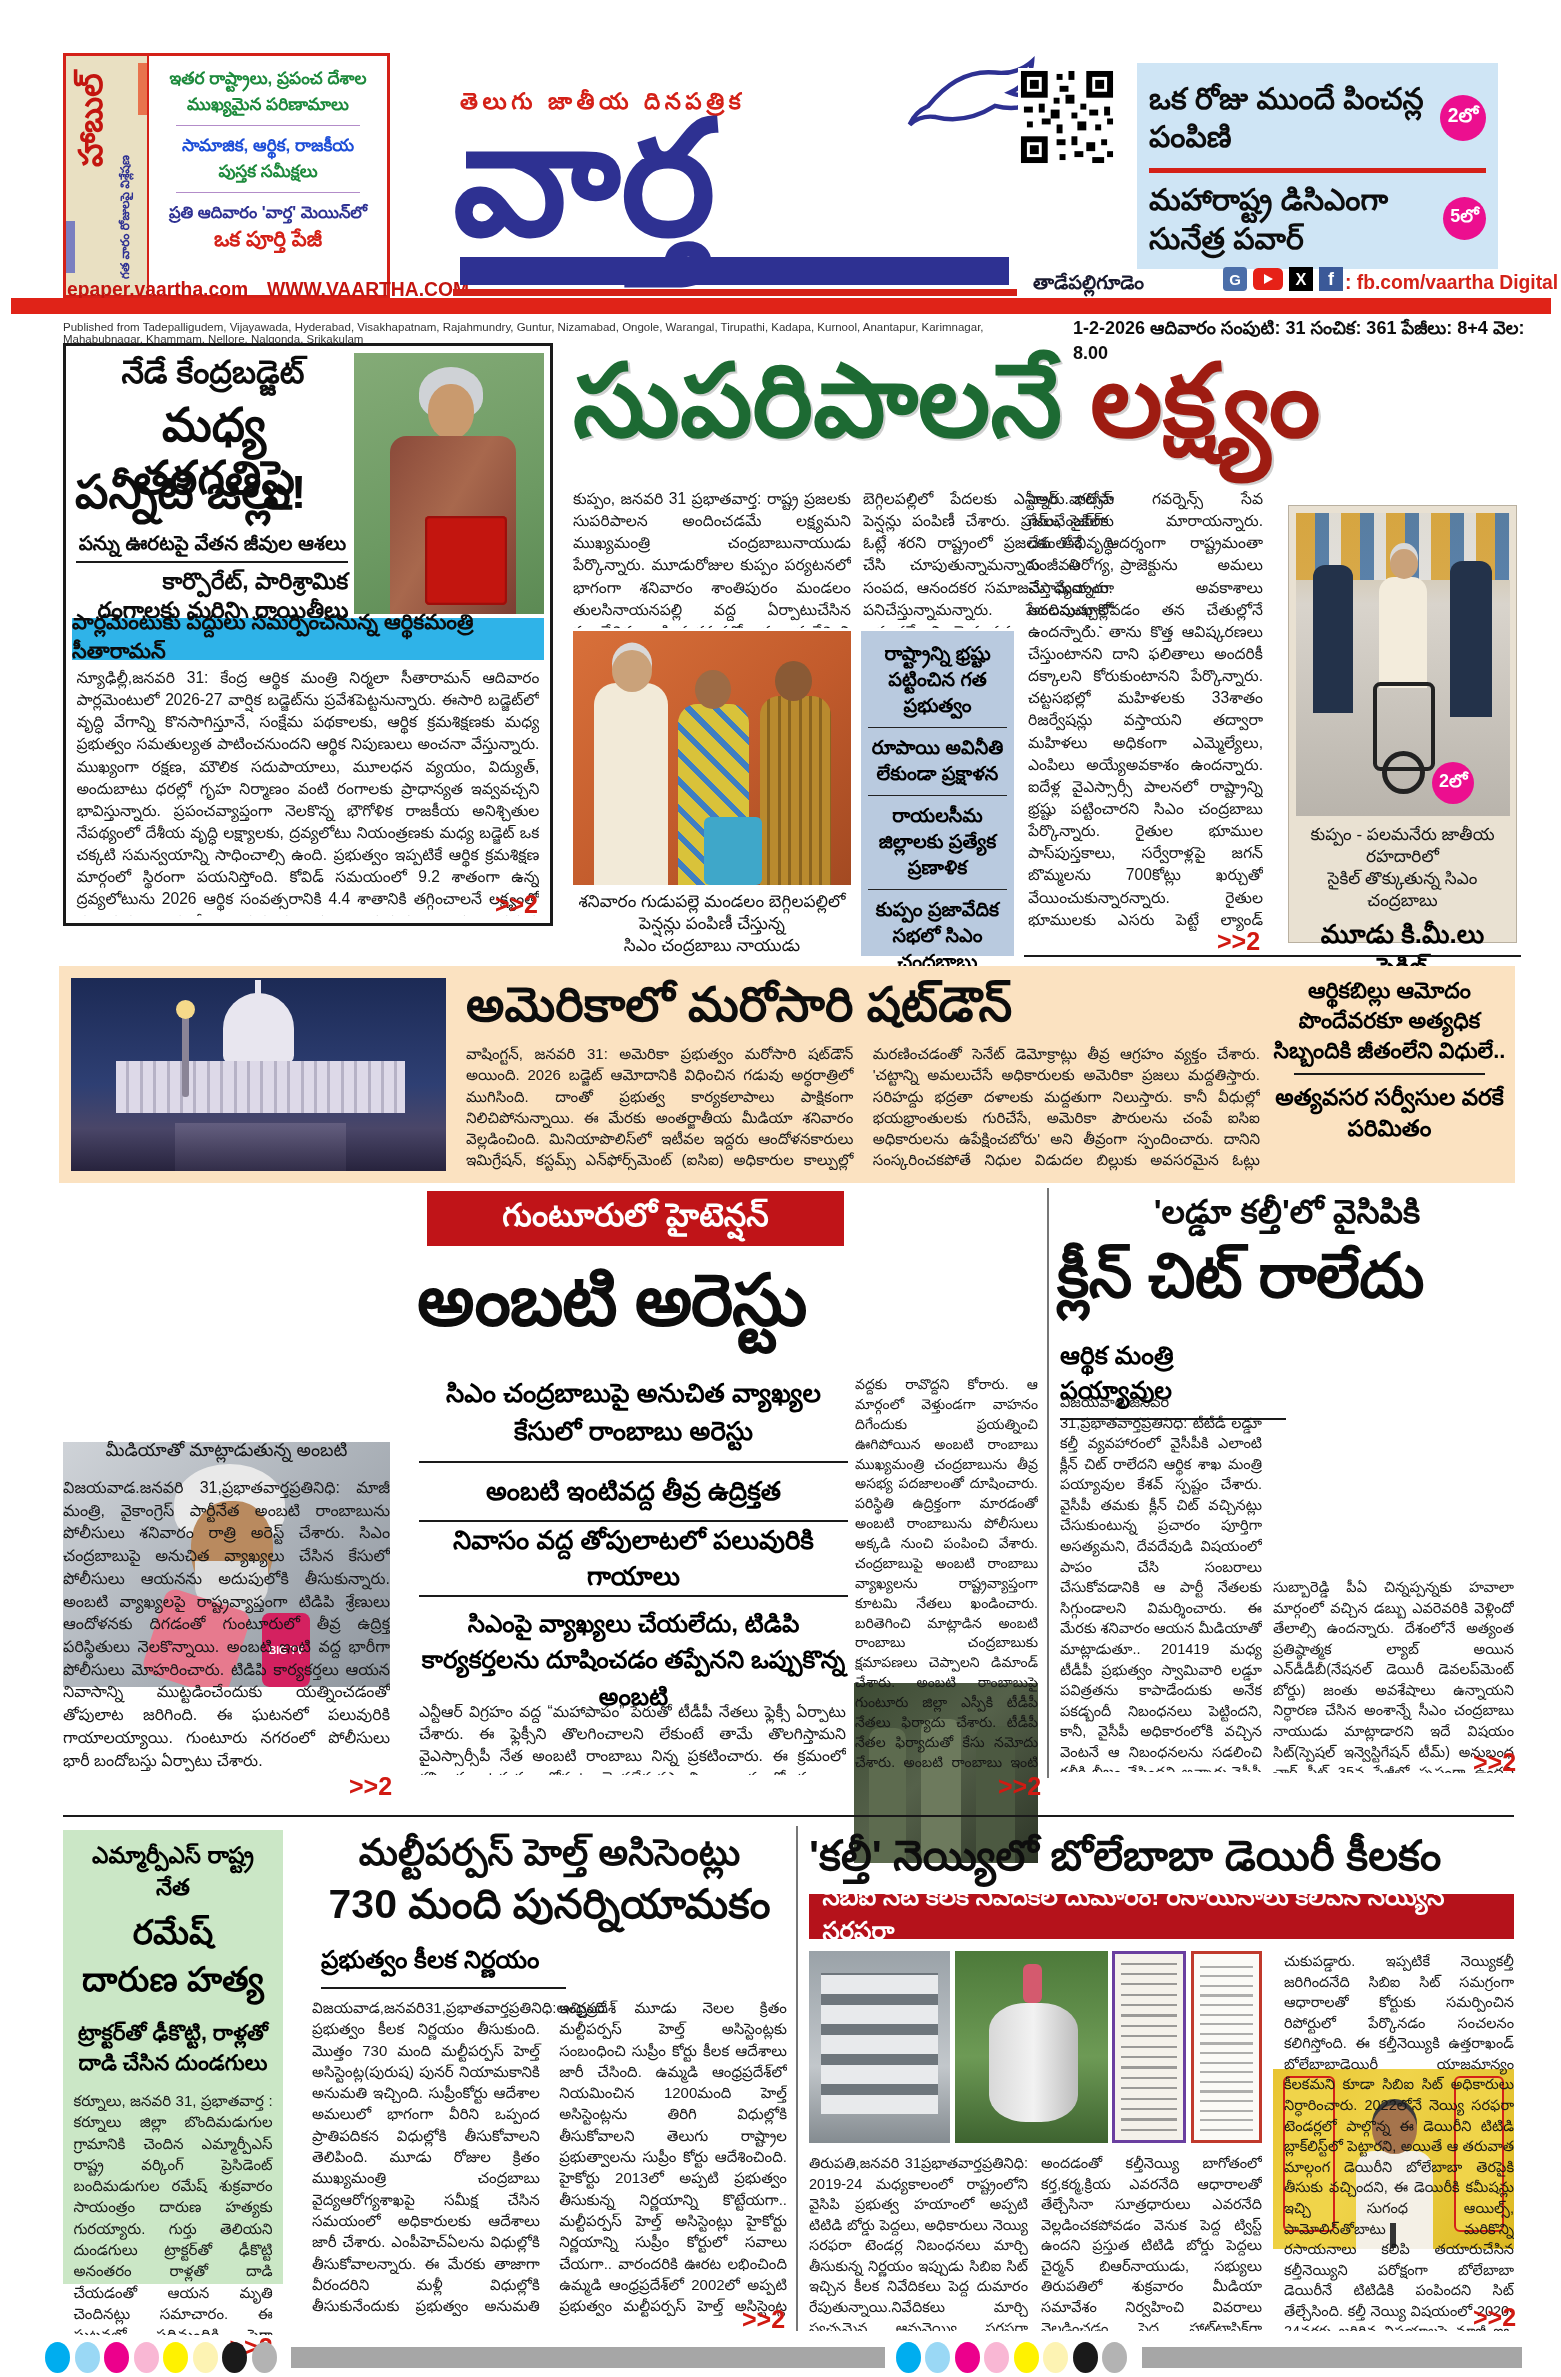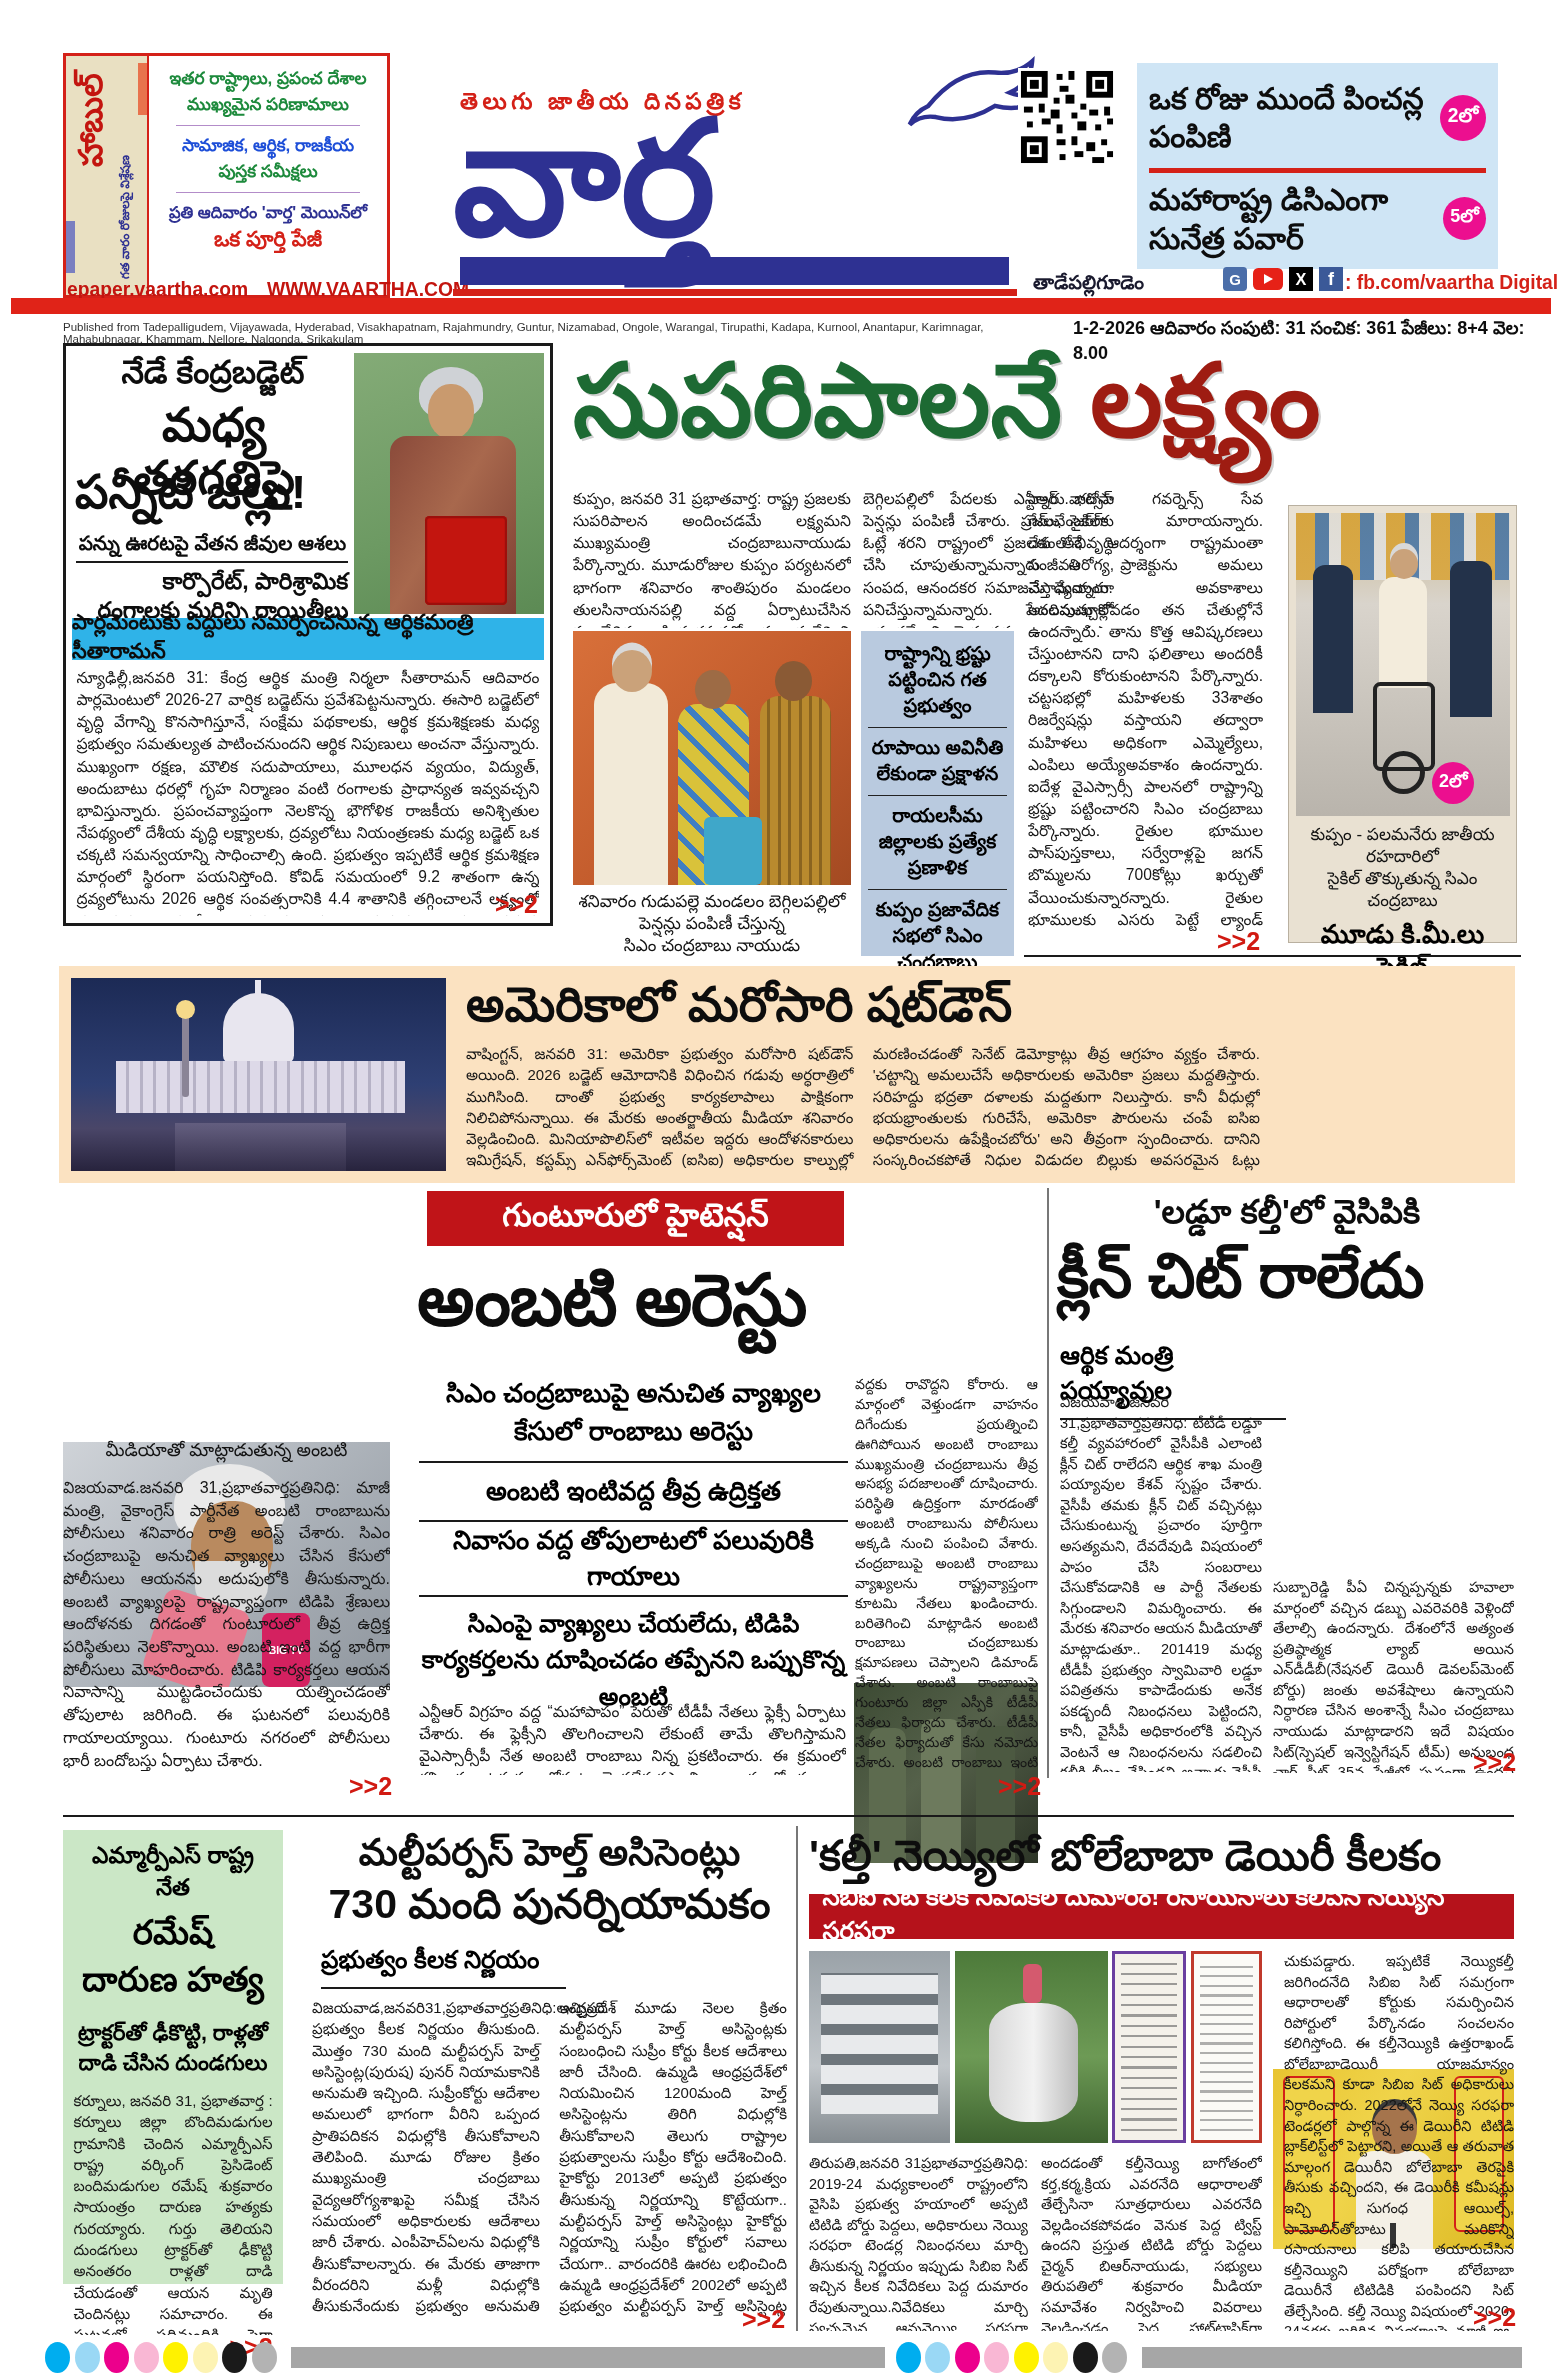--- a/index.html
+++ b/index.html
@@ -200,20 +200,25 @@
     <div class="abs photo" style="left:12px;top:12px;width:375px;height:193px;background:linear-gradient(180deg,#1c2a55 0%,#2e3f73 55%,#4a4668 78%,#27233d 100%);">
       <div class="abs" style="left:152px;top:15px;width:71px;height:71px;background:#e8e6ef;border-radius:50% 50% 12% 12%;"></div>
       <div class="abs" style="left:184px;top:1.5px;width:6px;height:22px;background:#e8e6ef;"></div>
       <div class="abs" style="left:45px;top:83px;width:289px;height:52px;background:repeating-linear-gradient(90deg,#ddd9e8 0 10.4px,#b6b2c6 10.4px 13.4px);"></div>
       <div class="abs" style="left:104px;top:145px;width:171px;height:48px;background:linear-gradient(180deg,#6e6888 0%,#37324e 100%);opacity:.7;"></div>
       <div class="abs" style="left:111px;top:30px;width:7.4px;height:89px;background:#8a8496;border-radius:3px;"></div>
       <div class="abs" style="left:105px;top:22px;width:19.3px;height:19.3px;background:#f5d98a;border-radius:50%;"></div>
     </div>
     <div class="abs boldhead" style="left:407px;top:12px;width:802px;font-size:48px;">అమెరికాలో మరోసారి షట్‌డౌన్</div>
     <div class="abs jtext" style="left:407px;top:77px;width:794px;height:131px;font-size:15px;column-count:2;column-gap:19.3px;">వాషింగ్టన్, జనవరి 31: అమెరికా ప్రభుత్వం మరోసారి షట్‌డౌన్ అయింది. 2026 బడ్జెట్ ఆమోదానికి విధించిన గడువు అర్ధరాత్రిలో ముగిసింది. దాంతో ప్రభుత్వ కార్యకలాపాలు పాక్షికంగా నిలిచిపోనున్నాయి. ఈ మేరకు అంతర్జాతీయ మీడియా శనివారం వెల్లడించింది. మినియాపొలిస్‌లో ఇటీవల ఇద్దరు ఆందోళనకారులు ఇమిగ్రేషన్, కస్టమ్స్ ఎన్‌ఫోర్స్‌మెంట్ (ఐసిఐ) అధికారుల కాల్పుల్లో మరణించడంతో సెనేట్ డెమోక్రాట్లు తీవ్ర ఆగ్రహం వ్యక్తం చేశారు. 'చట్టాన్ని అమలుచేసే అధికారులకు అమెరికా ప్రజలు మద్దతిస్తారు. సరిహద్దు భద్రతా దళాలకు మద్దతుగా నిలుస్తారు. కానీ వీధుల్లో భయభ్రాంతులకు గురిచేసే, అమెరికా పౌరులను చంపే ఐసిఐ అధికారులను ఉపేక్షించబోరు' అని తీవ్రంగా స్పందించారు. దానిని సంస్కరించకపోతే నిధుల విడుదల బిల్లుకు అవసరమైన ఓట్లు వేయబోమంటూ వారు హెచ్చరించారు. దీంతో హోంలాండ్ భద్రత, ఇతర విభాగాలకు నిధులు నిలిచిపోనున్నాయి. అయితే ఇది పాక్షికమేనని వచ్చే వారం నిధుల బిల్లుపై మరోసారి చర్చలు జరగనున్నాయని చట్టసభ సభ్యులు పేర్కొన్నారు. గతేదాది అక్టోబరు 1న కూడా అమెరికా ప్రభుత్వం షట్‌డౌన్ అయింది. ఆ దేశ చరిత్రలో సుదీర్ఘకాలం (43 రోజులు) పాటు కొనసాగింది. అమెరికాలో షట్‌డౌన్ మొదలైతే ఎంతకాలం కొనసాగుతుందో చెప్పలేం. 1981 నుంచి యుఎస్ ప్రభుత్వం 16 సార్లు మూతపడింది. 2018-19 మధ్య దాదాపు 35 రోజుల పాటు మూతపడగా.. నాడు ట్రంప్ అధ్యక్షుడిగా ఉన్నారు.</div>
+    <div class="abs centered" style="left:1213px;top:10.4px;width:235px;height:196px;">
+      <div style="font-weight:bold;font-size:22px;line-height:1.35;">ఆర్థికబిల్లు ఆమోదం పొందేవరకూ అత్యధిక సిబ్బందికి జీతంలేని విధులే..</div>
+      <div style="border-top:2.2px solid #1a1a1a;margin:7.4px 22px;"></div>
+      <div style="font-weight:bold;font-size:23px;line-height:1.35;">అత్యవసర సర్వీసుల వరకే పరిమితం</div>
+    </div>
   </div>
 
   <div class="abs photo" style="left:63px;top:1188px;width:327px;height:245px;background:linear-gradient(135deg,#cfd3d8 0%,#aeb4bb 50%,#8f969e 100%);">
     <div class="abs" style="left:111px;top:22px;width:111px;height:82px;background:#e9e9e9;border-radius:50% 50% 40% 40%;"></div>
     <div class="abs" style="left:128px;top:59px;width:82px;height:96px;background:#b98a5f;border-radius:46%;"></div>
     <div class="abs" style="left:132px;top:119px;width:73px;height:52px;background:#dcdcdc;border-radius:0 0 50% 50%;"></div>
     <div class="abs" style="left:89px;top:156px;width:89px;height:89px;background:#e77a8e;transform:rotate(18deg);border-radius:12px;"></div>
     <div class="abs" style="left:199px;top:171px;width:48px;height:74px;background:#d42160;border-radius:7.4px;color:#fff;font-weight:bold;font-size:10.4px;display:flex;align-items:center;justify-content:center;">
       <span>BIG TV</span>
     </div>

